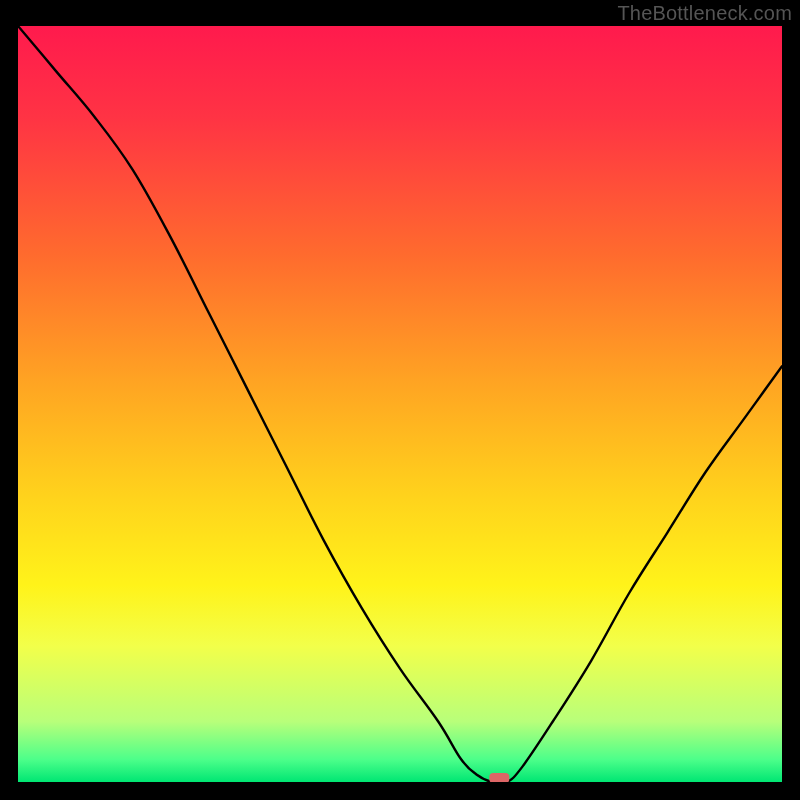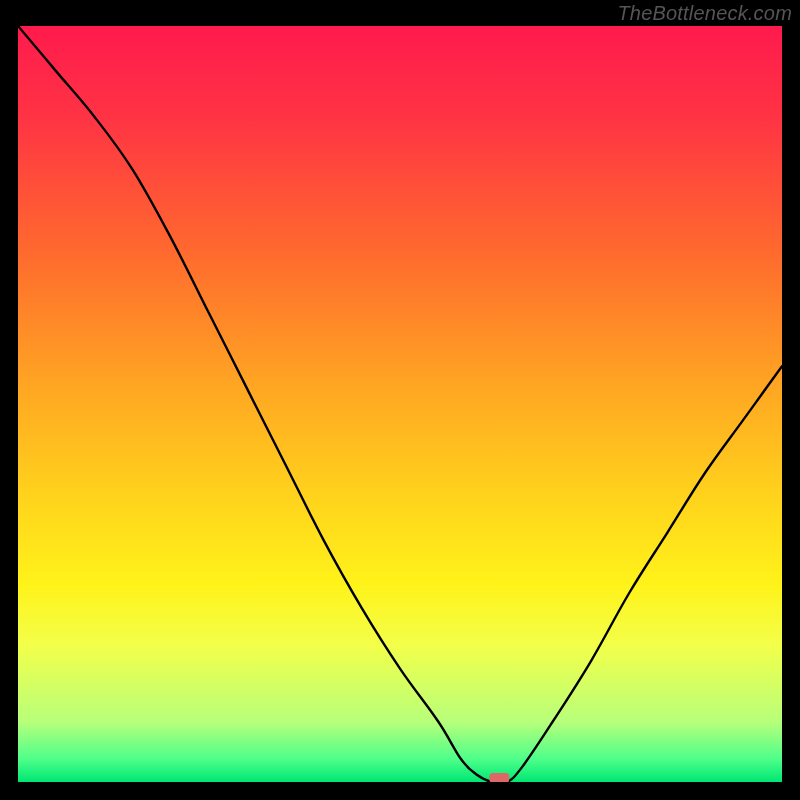--- a/index.html
+++ b/index.html
@@ -19,21 +19,20 @@
   }
   .watermark {
     position: absolute;
     top: 2px;
     right: 8px;
     color: #555;
     font-size: 20px;
     font-weight: 500;
     letter-spacing: 0.2px;
     z-index: 5;
-    font-style: italic;
   }
   .plot-outer {
     position: absolute;
     left: 18px;
     top: 26px;
     width: 764px;
     height: 756px;
     background: #000;
   }
   .plot-inner {

